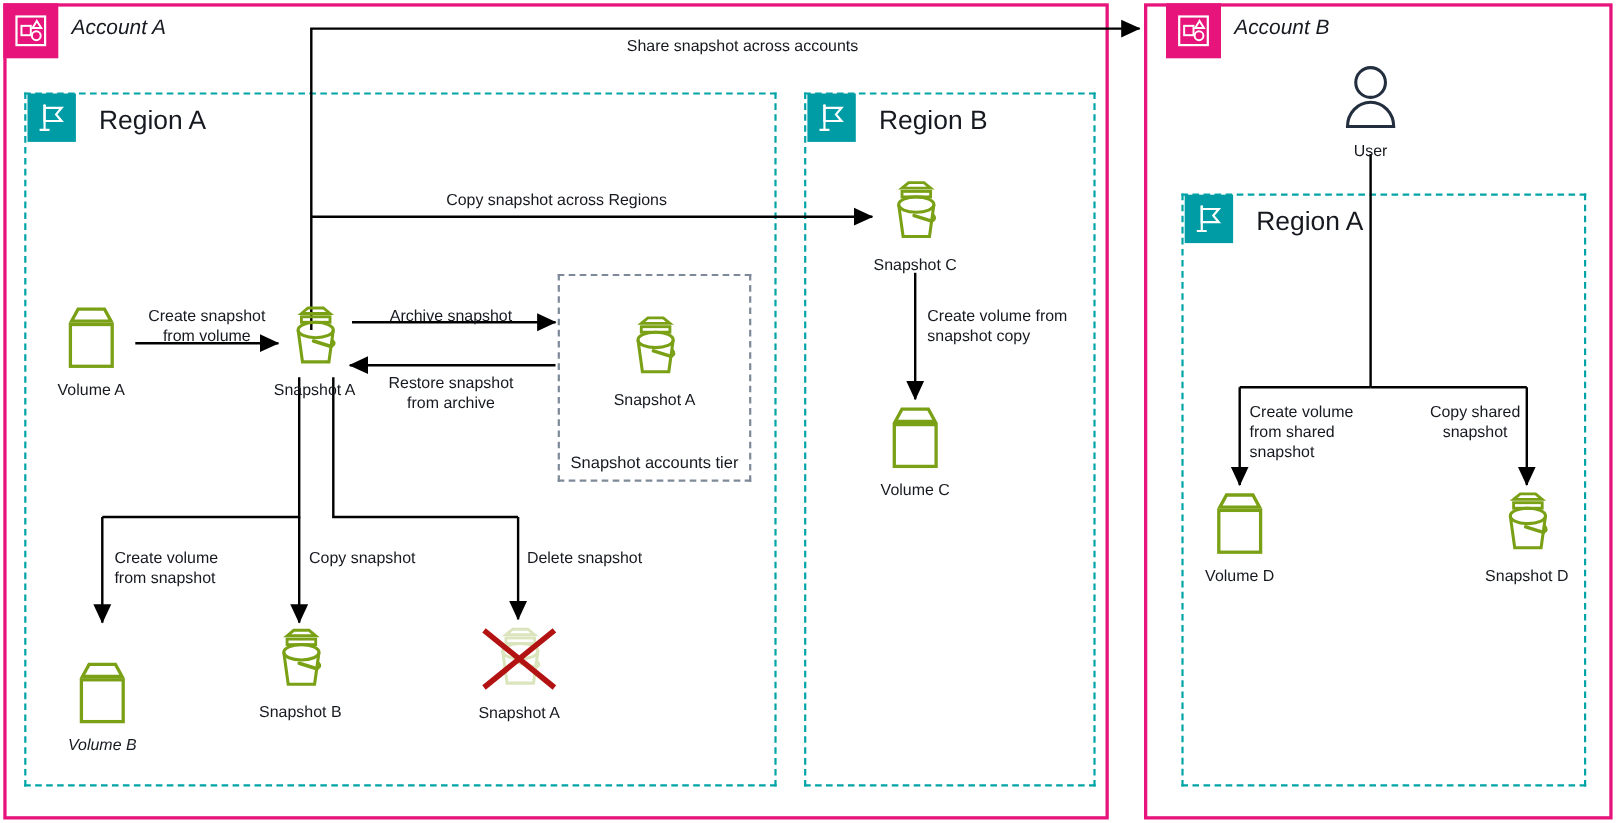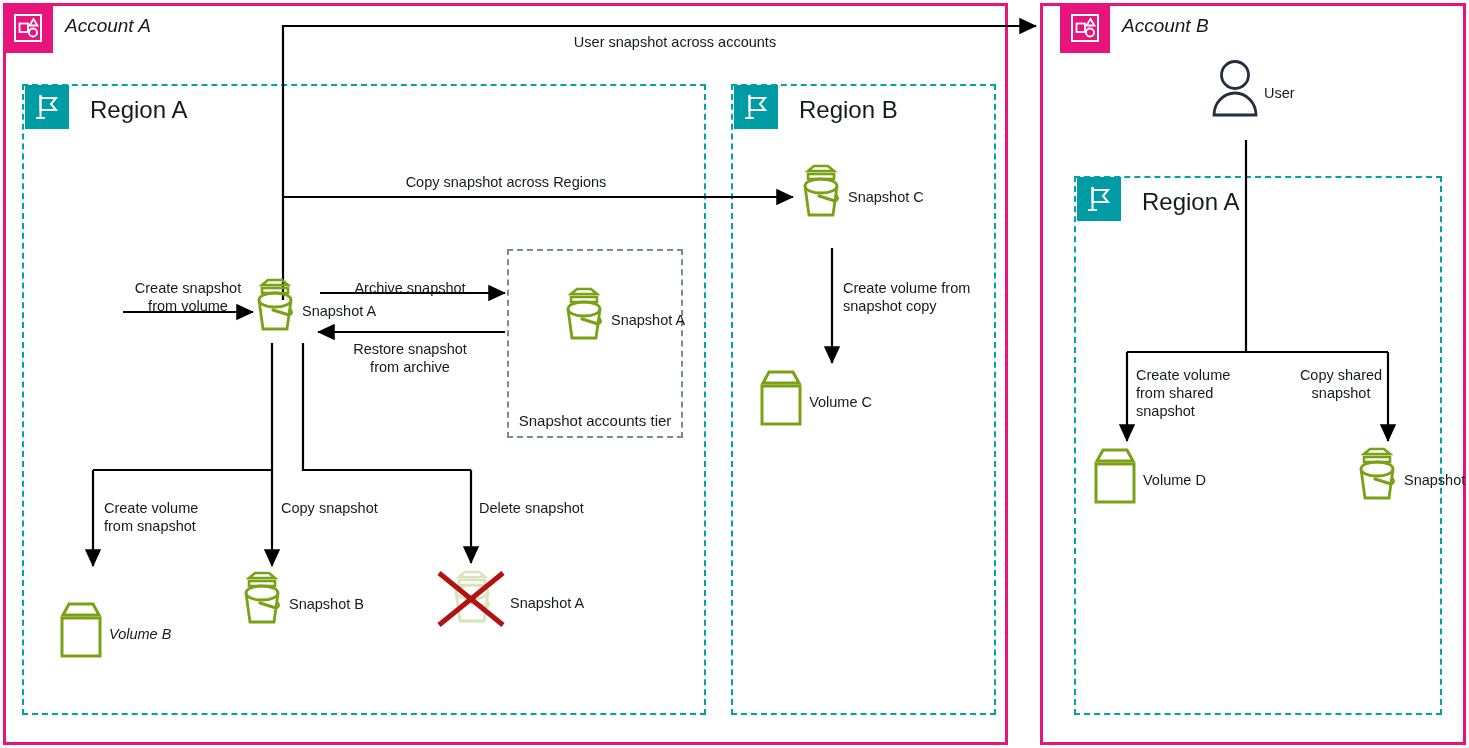--- a/index.html
+++ b/index.html
@@ -12,21 +12,21 @@
   .acct-title{position:absolute;font-size:19px;color:#16191f;white-space:nowrap;font-style:italic;}
 
   .region{position:absolute;border:2.5px dashed #00A4A6;box-sizing:border-box;background:transparent;}
   .region-badge{position:absolute;width:44px;height:44px;background:#009CA6;
                 display:flex;align-items:center;justify-content:center;}
   .region-title{position:absolute;font-size:24px;color:#16191f;white-space:nowrap;}
 
   .archive-box{position:absolute;border:2px dashed #7D8998;box-sizing:border-box;}
   .archive-label{position:absolute;font-size:15px;color:#16191f;white-space:nowrap;text-align:center;}
 
-  .node{position:absolute;display:flex;flex-direction:row;align-items:center;}
+  .node{position:absolute;display:flex;flex-direction:column;align-items:center;}
   .node .glyph{display:block;}
   .node .cap{margin-top:5px;font-size:14.5px;color:#16191f;white-space:nowrap;line-height:1.15;}
 
   .edge-label{position:absolute;font-size:14.5px;color:#16191f;line-height:1.25;white-space:pre;}
   .edge-label.ctr{text-align:center;}
   .edge-label.lft{text-align:left;}
 
   svg.wires{position:absolute;left:0;top:0;width:1469px;height:748px;pointer-events:none;}
   .ln{stroke:#000;stroke-width:2.2;fill:none;}
 </style>
@@ -120,21 +120,21 @@
 
     <path class="ln" marker-end="url(#ah)" d="M832,248 L832,363"></path>
 
     <path class="ln" d="M1246,140 L1246,352"></path>
     <path class="ln" d="M1246,352 L1127,352"></path>
     <path class="ln" marker-end="url(#ah)" d="M1127,352 L1127,441"></path>
     <path class="ln" d="M1246,352 L1388,352"></path>
     <path class="ln" marker-end="url(#ah)" d="M1388,352 L1388,441"></path>
   </svg>
 
-  <div class="edge-label ctr" style="left:485px;top:33px;width:380px;">User snapshot across accounts</div>
+  <div class="edge-label ctr" style="left:485px;top:33px;width:380px;">Share snapshot across accounts</div>
 
   <div class="edge-label ctr" style="left:326px;top:173px;width:360px;">Copy snapshot across Regions</div>
 
   <div class="edge-label ctr" style="left:118px;top:279px;width:140px;">Create snapshot
 from volume</div>
 
   <div class="edge-label ctr" style="left:330px;top:279px;width:160px;">Archive snapshot</div>
 
   <div class="edge-label ctr" style="left:330px;top:340px;width:160px;">Restore snapshot
 from archive</div>
@@ -149,20 +149,29 @@
   <div class="edge-label lft" style="left:843px;top:279px;width:150px;">Create volume from
 snapshot copy</div>
 
   <div class="edge-label lft" style="left:1136px;top:366px;width:130px;">Create volume
 from shared
 snapshot</div>
 
   <div class="edge-label ctr" style="left:1281px;top:366px;width:120px;">Copy shared
 snapshot</div>
 
+  <div class="node" style="left:43px;top:277px;width:80px;">
+    <span class="glyph">
+      <svg width="56" height="60" viewBox="0 0 56 60" aria-hidden="true">
+        <path d="M10 15 L16 4 L40 4 L46 15 Z" fill="none" stroke="#7AA116" stroke-width="3"></path>
+        <rect x="9" y="18" width="38" height="38" fill="none" stroke="#7AA116" stroke-width="3"></rect>
+      </svg>
+    </span>
+    <span class="cap">Volume A</span>
+  </div>
 
   <div class="node" style="left:246px;top:277px;width:80px;">
     <span class="glyph">
       <svg width="56" height="60" viewBox="0 0 56 60" aria-hidden="true">
         <path d="M16 8 L22 3 L36 3 L42 8 Z" fill="none" stroke="#7AA116" stroke-width="2.6"></path>
         <rect x="16" y="11" width="26" height="5" fill="none" stroke="#7AA116" stroke-width="2.6"></rect>
         <ellipse cx="29" cy="23" rx="16" ry="7" fill="none" stroke="#7AA116" stroke-width="2.8"></ellipse>
         <path d="M13 23 L17 52 L41 52 L45 23" fill="none" stroke="#7AA116" stroke-width="2.8"></path>
         <path d="M27 33 L43 38" fill="none" stroke="#7AA116" stroke-width="3.2" stroke-linecap="round"></path>
         <path d="M43 38 q5 -2 1 -6" fill="none" stroke="#7AA116" stroke-width="2.6"></path>

